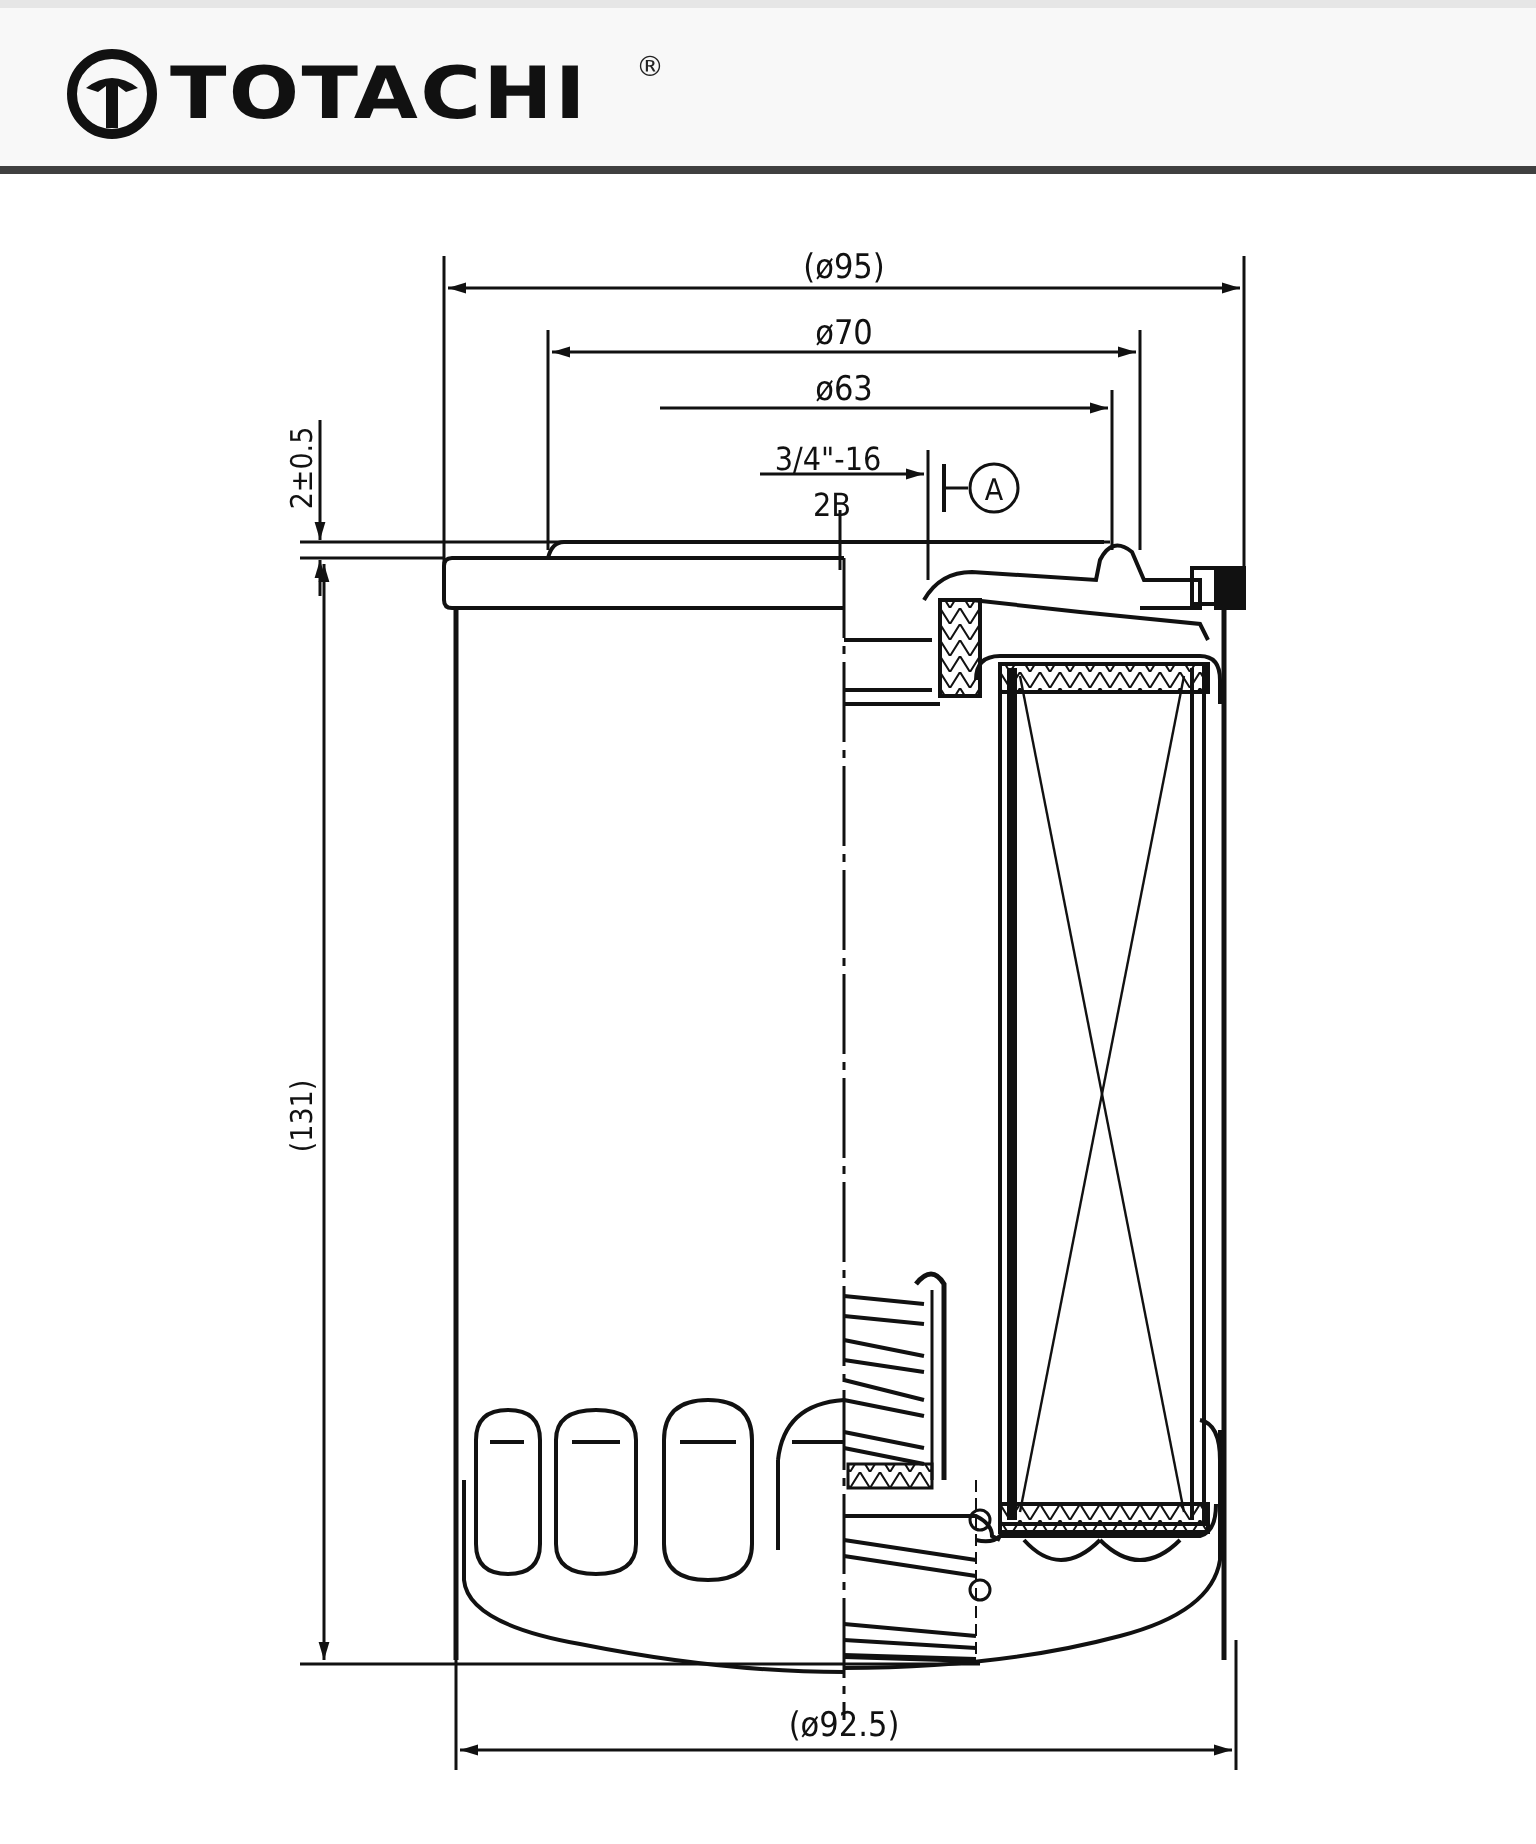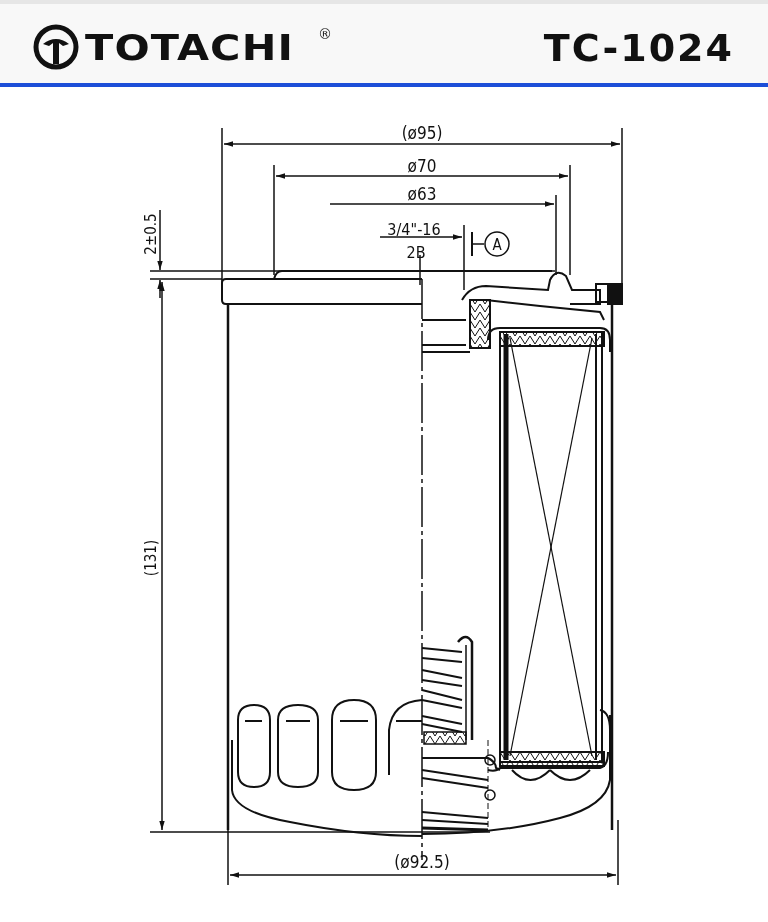--- a/index.html
+++ b/index.html
@@ -1,39 +1,38 @@
 <!DOCTYPE html>
 <html><head>
 <meta charset="utf-8">
 <style>
   html, body { margin:0; padding:0; background:#ffffff; }
   body { width:768px; height:922px; position:relative; overflow:hidden; font-family:"DejaVu Sans", sans-serif; }
   .topstrip { position:absolute; left:0; top:0; width:768px; height:4px; background:#e6e6e6; }
-  .header { position:absolute; left:0; top:4px; width:768px; height:83px; background:#f8f8f8; border-bottom:4px solid #1d4ed8; box-sizing:border-box; }
+  .header { position:absolute; left:0; top:4px; width:768px; height:83px; background:#f8f8f8; border-bottom:4px solid #404040; box-sizing:border-box; }
   .brand { position:absolute; left:33px; top:18px; height:50px; display:flex; align-items:center; }
   .brand-text { font-family:"DejaVu Sans", sans-serif; font-weight:bold; font-size:36px; letter-spacing:1px; color:#111; transform:scaleX(1.15); transform-origin:left center; margin-left:6px; }
   .reg { position:absolute; left:318px; top:22px; font-size:14px; color:#222; }
   .partno { position:absolute; right:34px; top:22px; font-family:"DejaVu Sans", sans-serif; font-weight:bold; font-size:38px; letter-spacing:2px; color:#111; }
   .drawing { position:absolute; left:0; top:91px; width:768px; height:831px;text-align:right; }
   svg text { font-family:"DejaVu Sans Condensed","DejaVu Sans", sans-serif; }
 </style>
 </head>
 <body>
 
 <div class="topstrip"></div>
 <div class="header">
   <div class="brand">
     <svg width="46" height="46" viewBox="0 0 46 46">
       <circle cx="23" cy="23" r="20" fill="none" stroke="#111" stroke-width="5"></circle>
       <path d="M10 20 Q23 10 36 20 L30 22 L26 19 L26 40 L20 40 L20 19 L16 22 Z" fill="#111"></path>
     </svg>
     <span class="brand-text">TOTACHI</span>
   </div>
   <span class="reg">®</span>
-  <span class="partno">TC-1024</span>
 </div>
 
 <div class="drawing">
   <svg width="768" height="831" viewBox="0 91 768 831" xmlns="http://www.w3.org/2000/svg">
     <defs>
       <marker id="arr" viewBox="0 0 10 10" refX="10" refY="5" markerWidth="10" markerHeight="6" orient="auto-start-reverse">
         <path d="M0 2 L10 5 L0 8 Z" fill="#111"></path>
       </marker>
       <pattern id="hatch" width="10" height="8" patternUnits="userSpaceOnUse">
         <path d="M0 0 L5 8 L10 0" fill="none" stroke="#111" stroke-width="1"></path>

